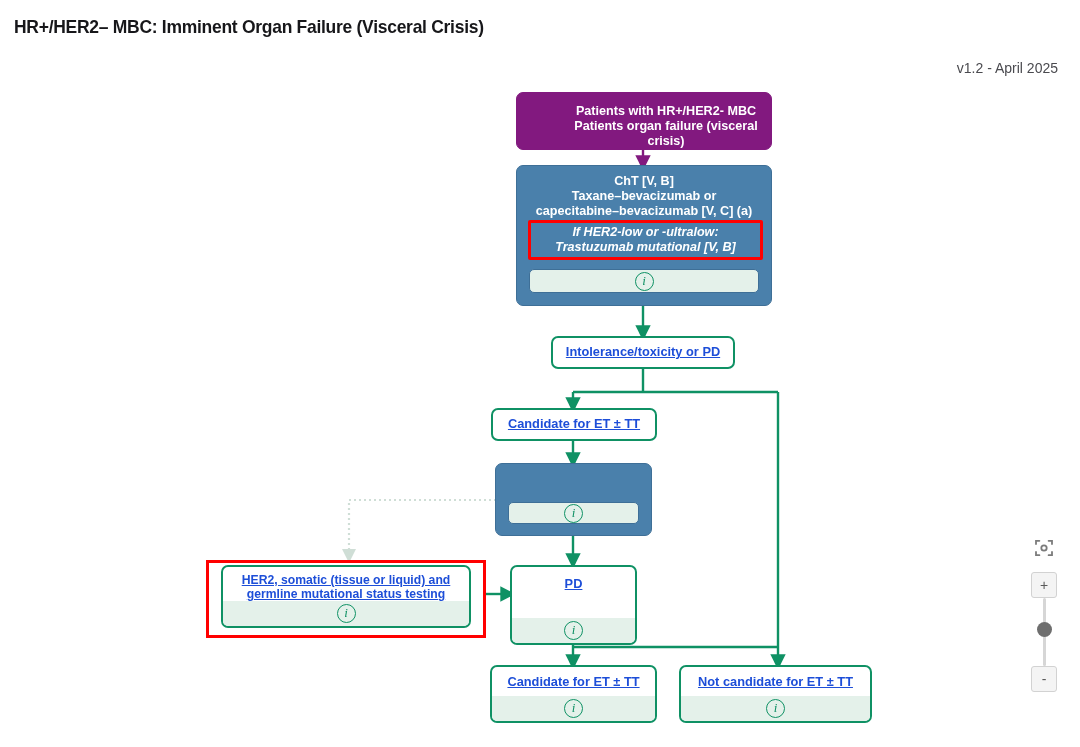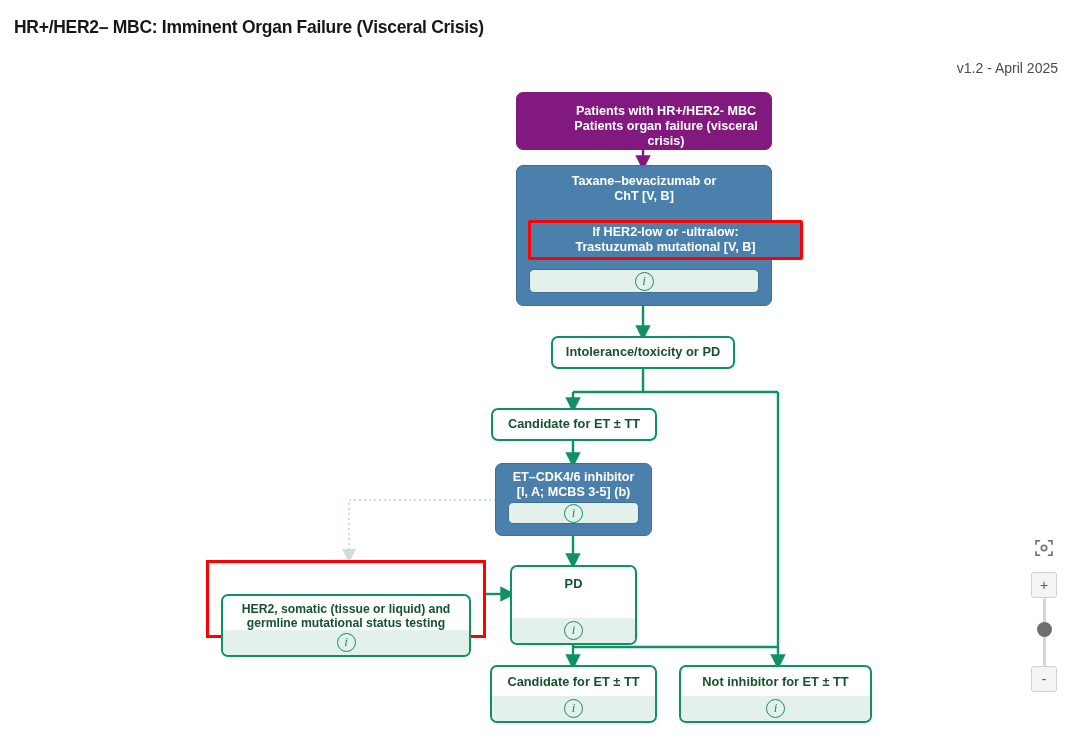--- a/index.html
+++ b/index.html
@@ -116,23 +116,24 @@
     margin: 0 6px 6px;
     height: 24px;
   }
 
   
   .node.green {
     background: #ffffff;
     border: 2.2px solid #0f9164;
   }
   .node.green .body {
-    color: #14532d;
+    color: #1d4ed8;
     font-size: 12.8px;
     padding: 9px 10px;
+    text-decoration: underline;
   }
   .node.green .info-strip {
     height: 28px;
   }
   .red-panel {
     position: absolute;
     box-sizing: border-box;
     border: 3.4px solid #ff0000;
     background: #4a80ab;
     color: #ffffff;
@@ -259,59 +260,56 @@
 
   <div class="node purple" style="left:516px; top:92px; width:256px; height:58px;">
     <div class="body">
       <div>Patients with HR+/HER2- MBC</div>
       <div>Patients organ failure (visceral crisis)</div>
     </div>
   </div>
 
   <div class="node blue" style="left:516px; top:165px; width:256px; height:141px;">
     <div class="body">
+      <div>ChT [V, B]</div>
       <div>Taxane–bevacizumab or</div>
-      <div>ChT [V, B]</div>
+      <div>capecitabine–bevacizumab [V, C] (a)</div>
     </div>
     <div class="info-strip" style="position:absolute; left:6px; right:6px; bottom:6px;">
       <span class="info-glyph">i</span>
     </div>
   </div>
 
-  <div class="red-panel" style="left:528px; top:220px; width:275px; height:40px;">
+  <div class="red-panel" style="left:528px; top:220px; width:235px; height:40px;font-style:italic;">
     <div>
       <div>If HER2-low or -ultralow:</div>
       <div>Trastuzumab mutational [V, B]</div>
     </div>
   </div>
 
   <div class="node green" style="left:551px; top:336px; width:184px; height:33px;">
     <div class="body" style="padding:6px 8px;">
       <div>Intolerance/toxicity or PD</div>
     </div>
   </div>
 
   <div class="node green" style="left:491px; top:408px; width:166px; height:33px;">
     <div class="body" style="padding:6px 8px;">
       <div>Candidate for ET ± TT</div>
     </div>
   </div>
 
   <div class="node blue" style="left:495px; top:463px; width:157px; height:73px;">
-    <div class="body" style="padding:6px 4px 4px;">
-      <div>ET–CDK4/6 inhibitor</div>
-      <div>[I, A; MCBS 3-5] (b)</div>
-    </div>
     <div class="info-strip" style="position:absolute; left:6px; right:6px; bottom:5px; height:22px;">
       <span class="info-glyph">i</span>
     </div>
   </div>
 
   <div class="red-card" style="left:206px; top:560px; width:280px; height:78px;"></div>
-  <div class="node green" style="left:221px; top:594px; width:250px; height:63px;">
+  <div class="node green" style="left:221px; top:565px; width:250px; height:63px;">
     <div class="body" style="padding:6px 6px 3px; font-size:12.2px;">
       <div>HER2, somatic (tissue or liquid) and</div>
       <div>germline mutational status testing</div>
     </div>
     <div class="info-strip" style="position:absolute; left:0; right:0; bottom:0; height:25px;">
       <span class="info-glyph">i</span>
     </div>
   </div>
 
   <div class="node green" style="left:510px; top:565px; width:127px; height:80px;">
@@ -327,21 +325,21 @@
     <div class="body" style="padding:7px 6px 3px;">
       <div>Candidate for ET ± TT</div>
     </div>
     <div class="info-strip" style="position:absolute; left:0; right:0; bottom:0; height:25px;">
       <span class="info-glyph">i</span>
     </div>
   </div>
 
   <div class="node green" style="left:679px; top:665px; width:193px; height:58px;">
     <div class="body" style="padding:7px 6px 3px;">
-      <div>Not inhibitor for ET ± TT</div>
+      <div>Not candidate for ET ± TT</div>
     </div>
     <div class="info-strip" style="position:absolute; left:0; right:0; bottom:0; height:25px;">
       <span class="info-glyph">i</span>
     </div>
   </div>
 
 </div>
 
 <div id="zoom-controls">
   <div id="recenter-button">

